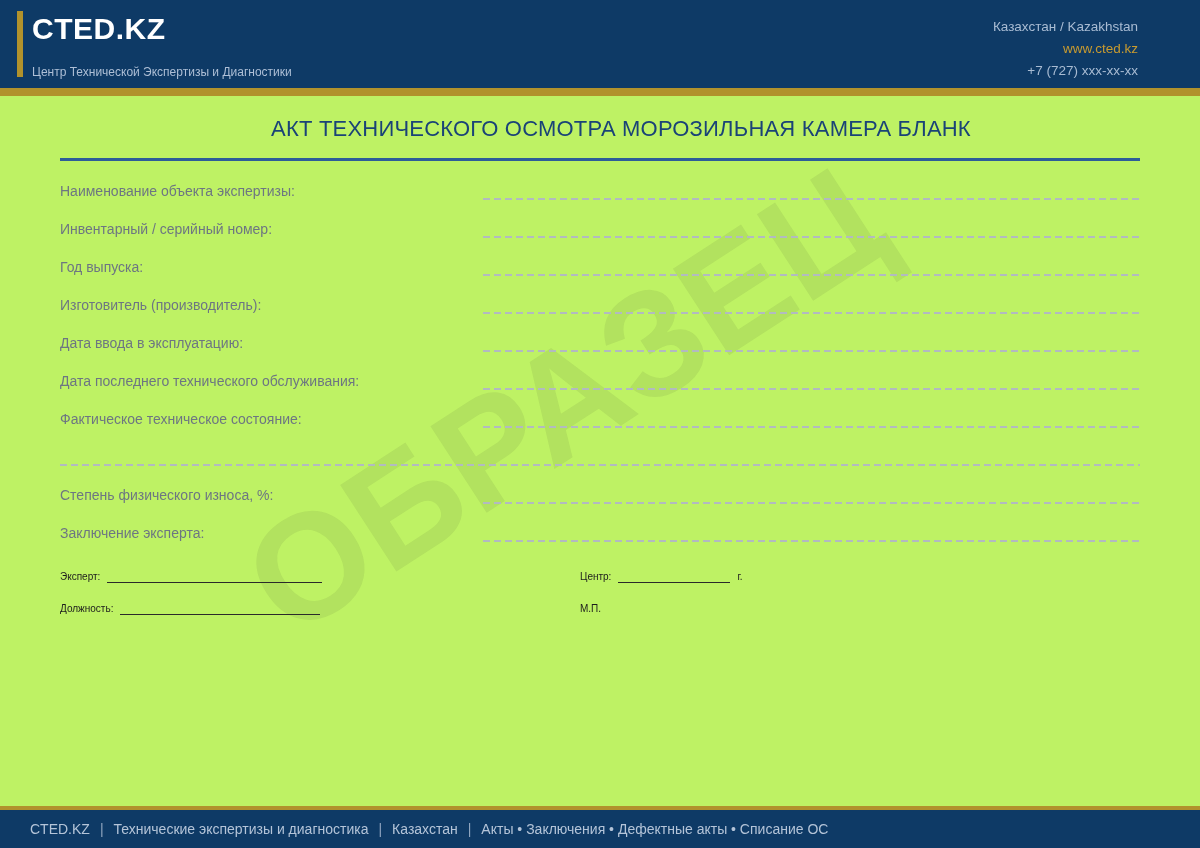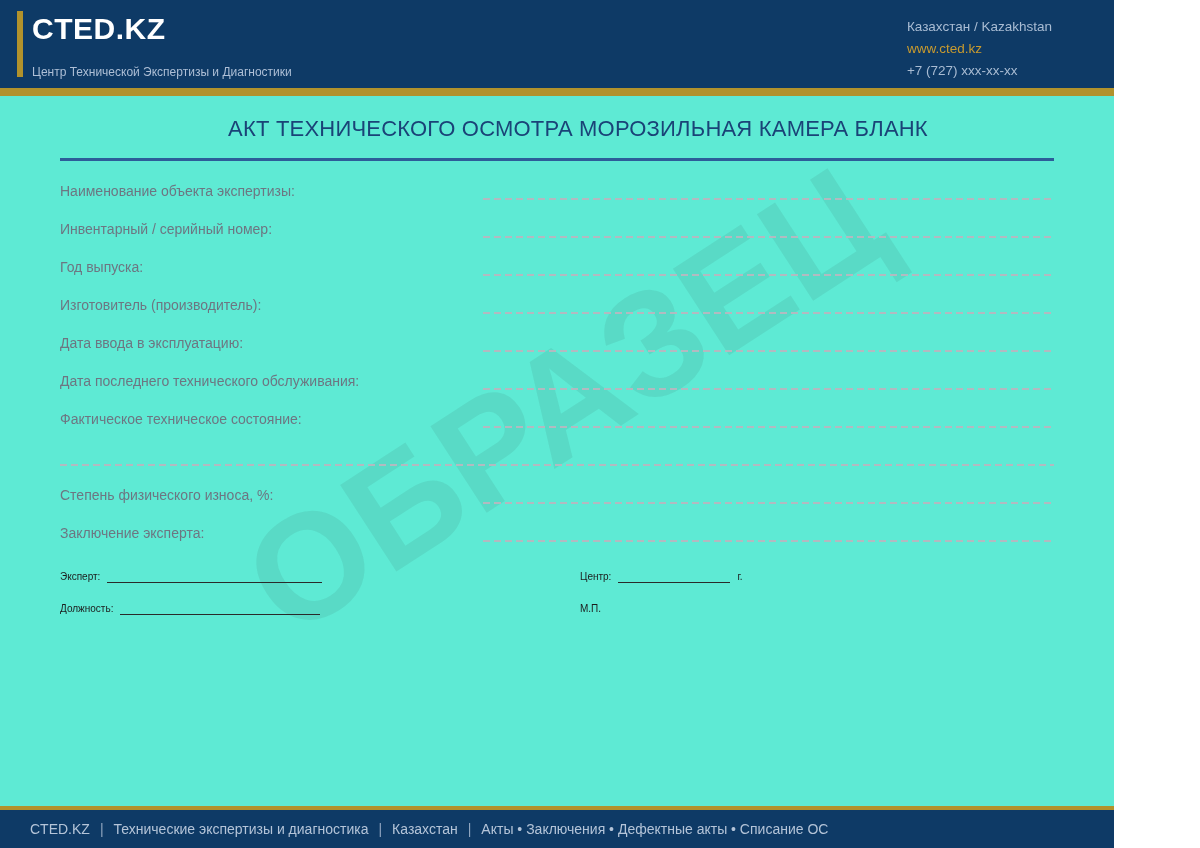--- a/index.html
+++ b/index.html
@@ -1,22 +1,22 @@
 <!DOCTYPE html>
 <html><head>
 <meta charset="utf-8">
 <style>
   * { margin: 0; padding: 0; box-sizing: border-box; }
   html, body { background: #ffffff; }
   body { font-family: "Liberation Sans", sans-serif; }
   .page {
     position: relative;
-    width: 1114px;
+    width: 1200px;
     height: 848px;
-    background: #5eead4;
+    background: #bef264;
     overflow: hidden;
   }
 
   
   .header {
     height: 88px;
     background: #0e3a66;
     position: relative;
     display: flex;
     justify-content: space-between;
@@ -37,21 +37,21 @@
     line-height: 36px;
   }
   .tagline {
     color: #aebfd6;
     font-size: 12px;
     margin-top: 18px;
   }
   .header-right {
     padding: 16px 0 0 0;
     margin-right: 62px;
-    text-align: left;
+    text-align: right;
     font-size: 13.5px;
     line-height: 22px;
   }
   .header-country { color: #a9bcd3; }
   .header-site { color: #c99b2f; cursor: pointer; }
   .header-phone { color: #a9bcd3; }
 
   .gold-bar { height: 8px; background: #b1922c; }
 
   

